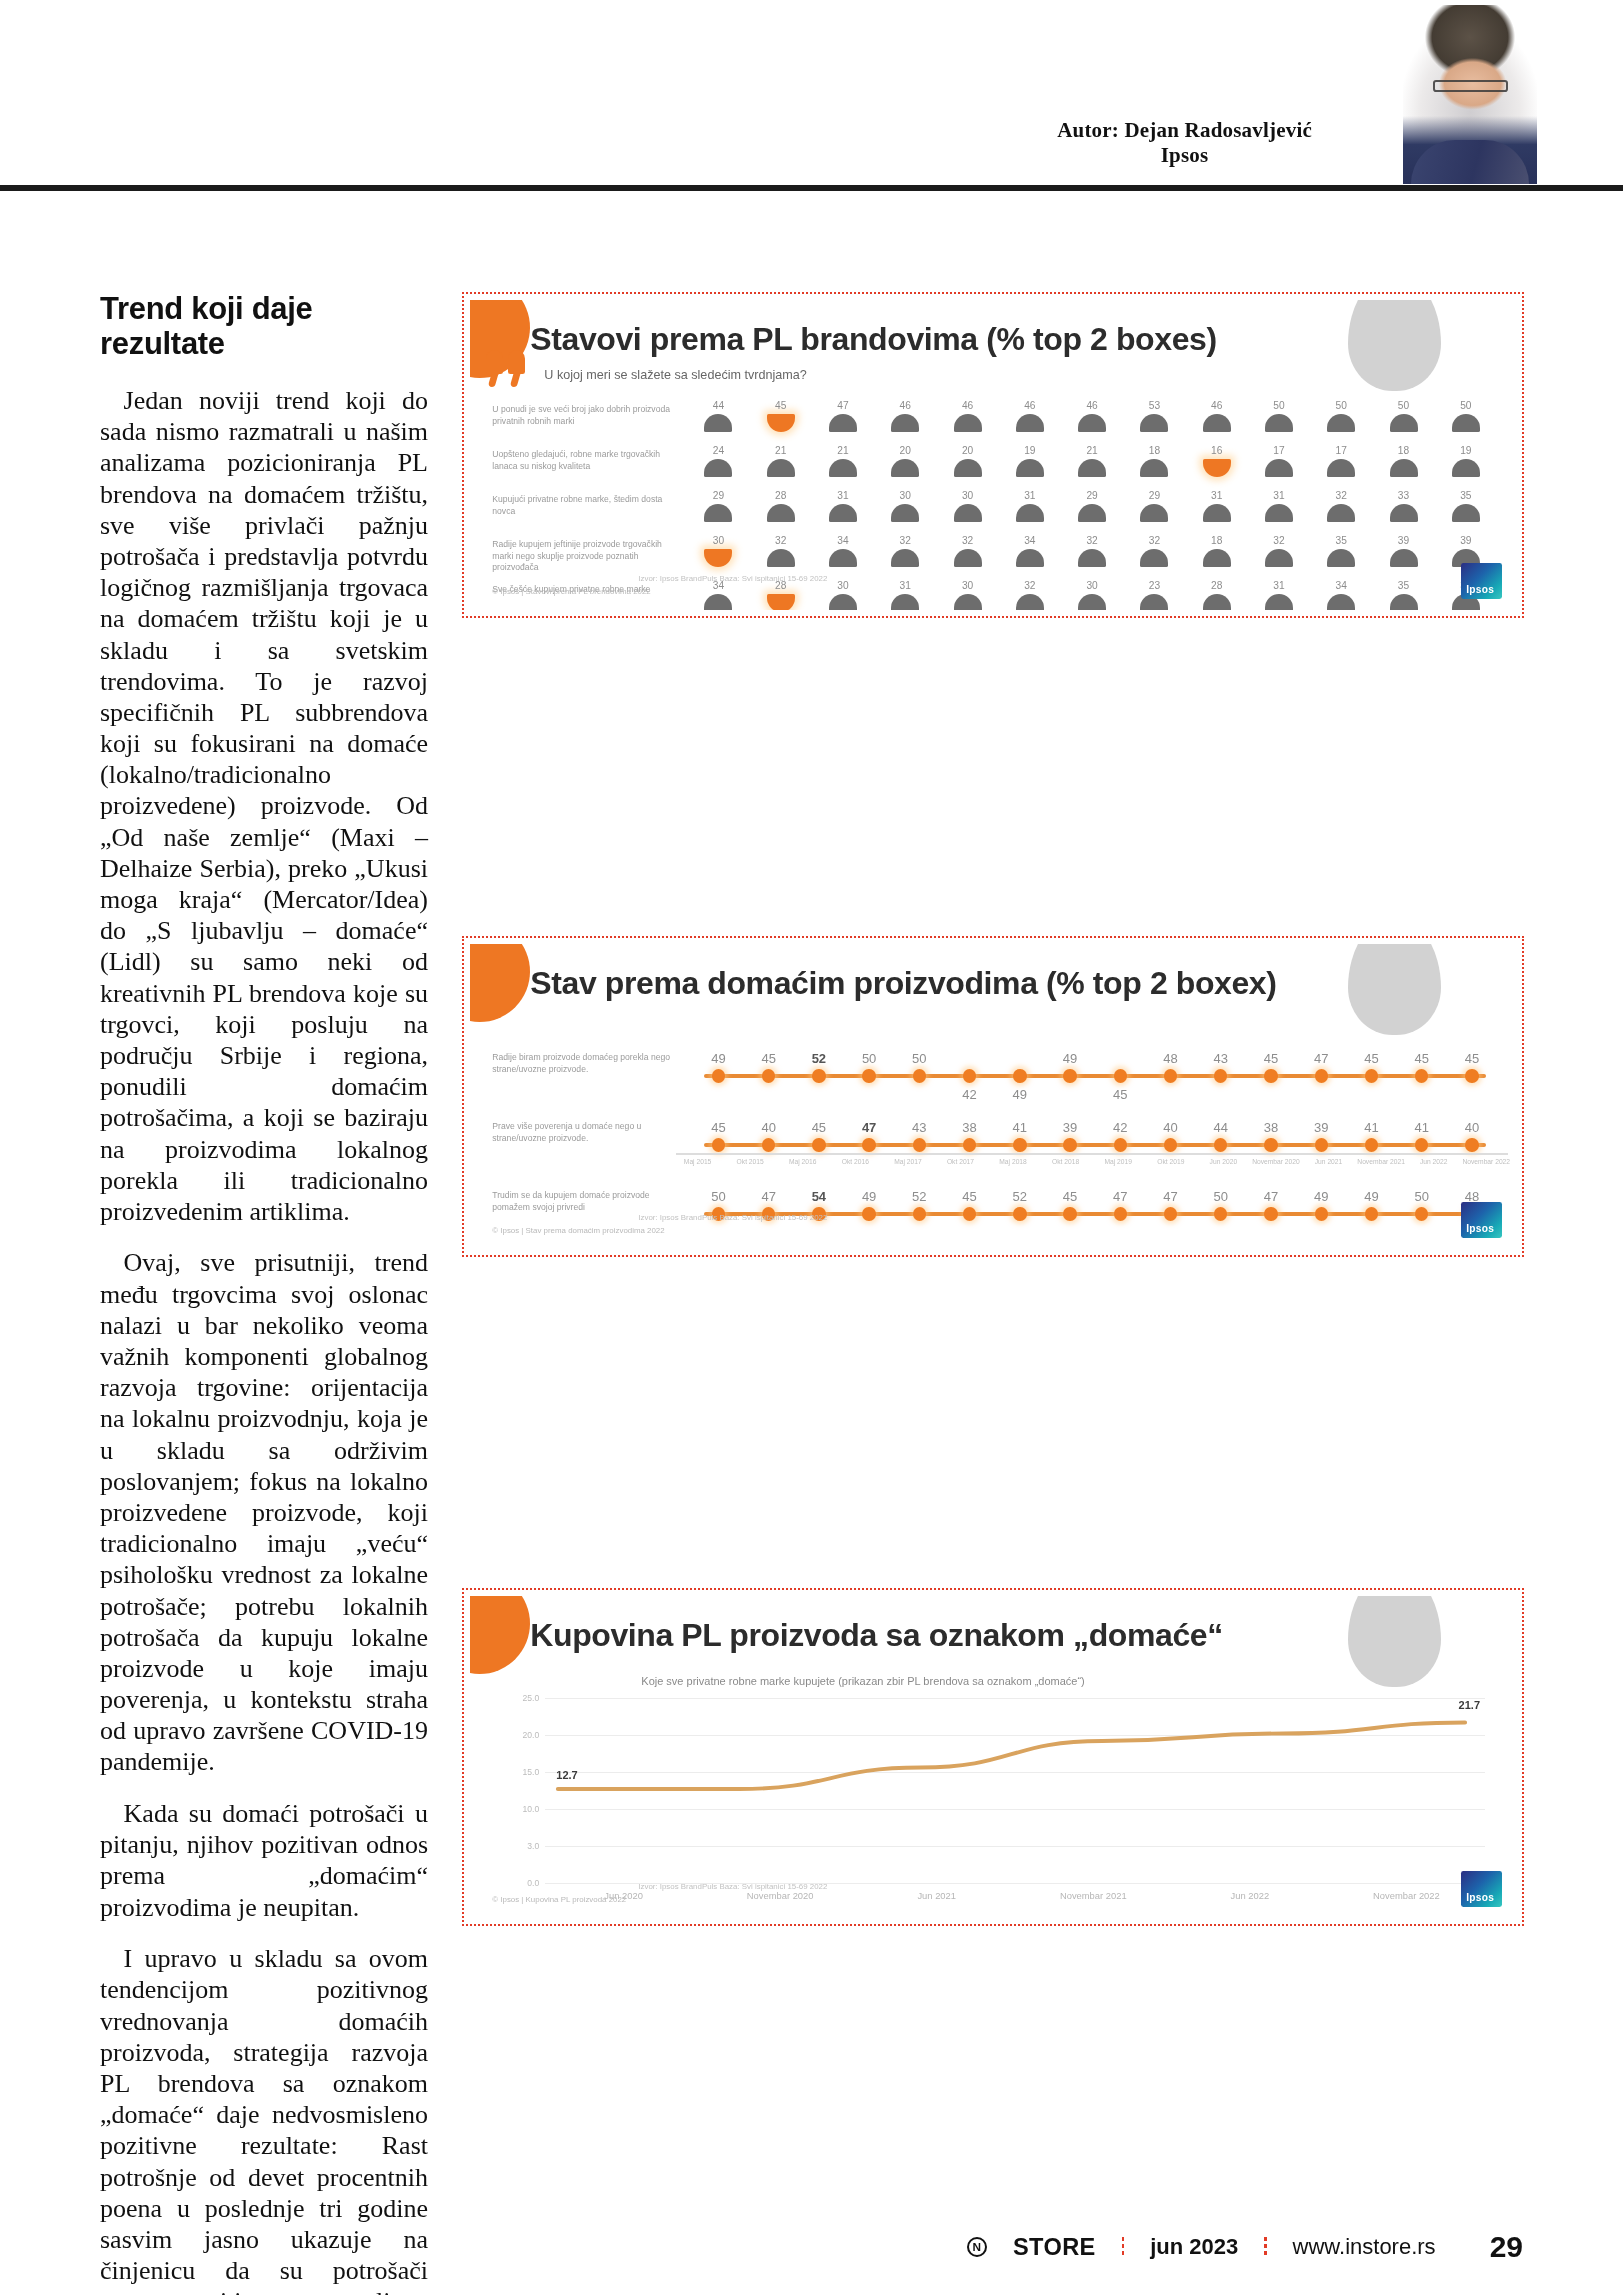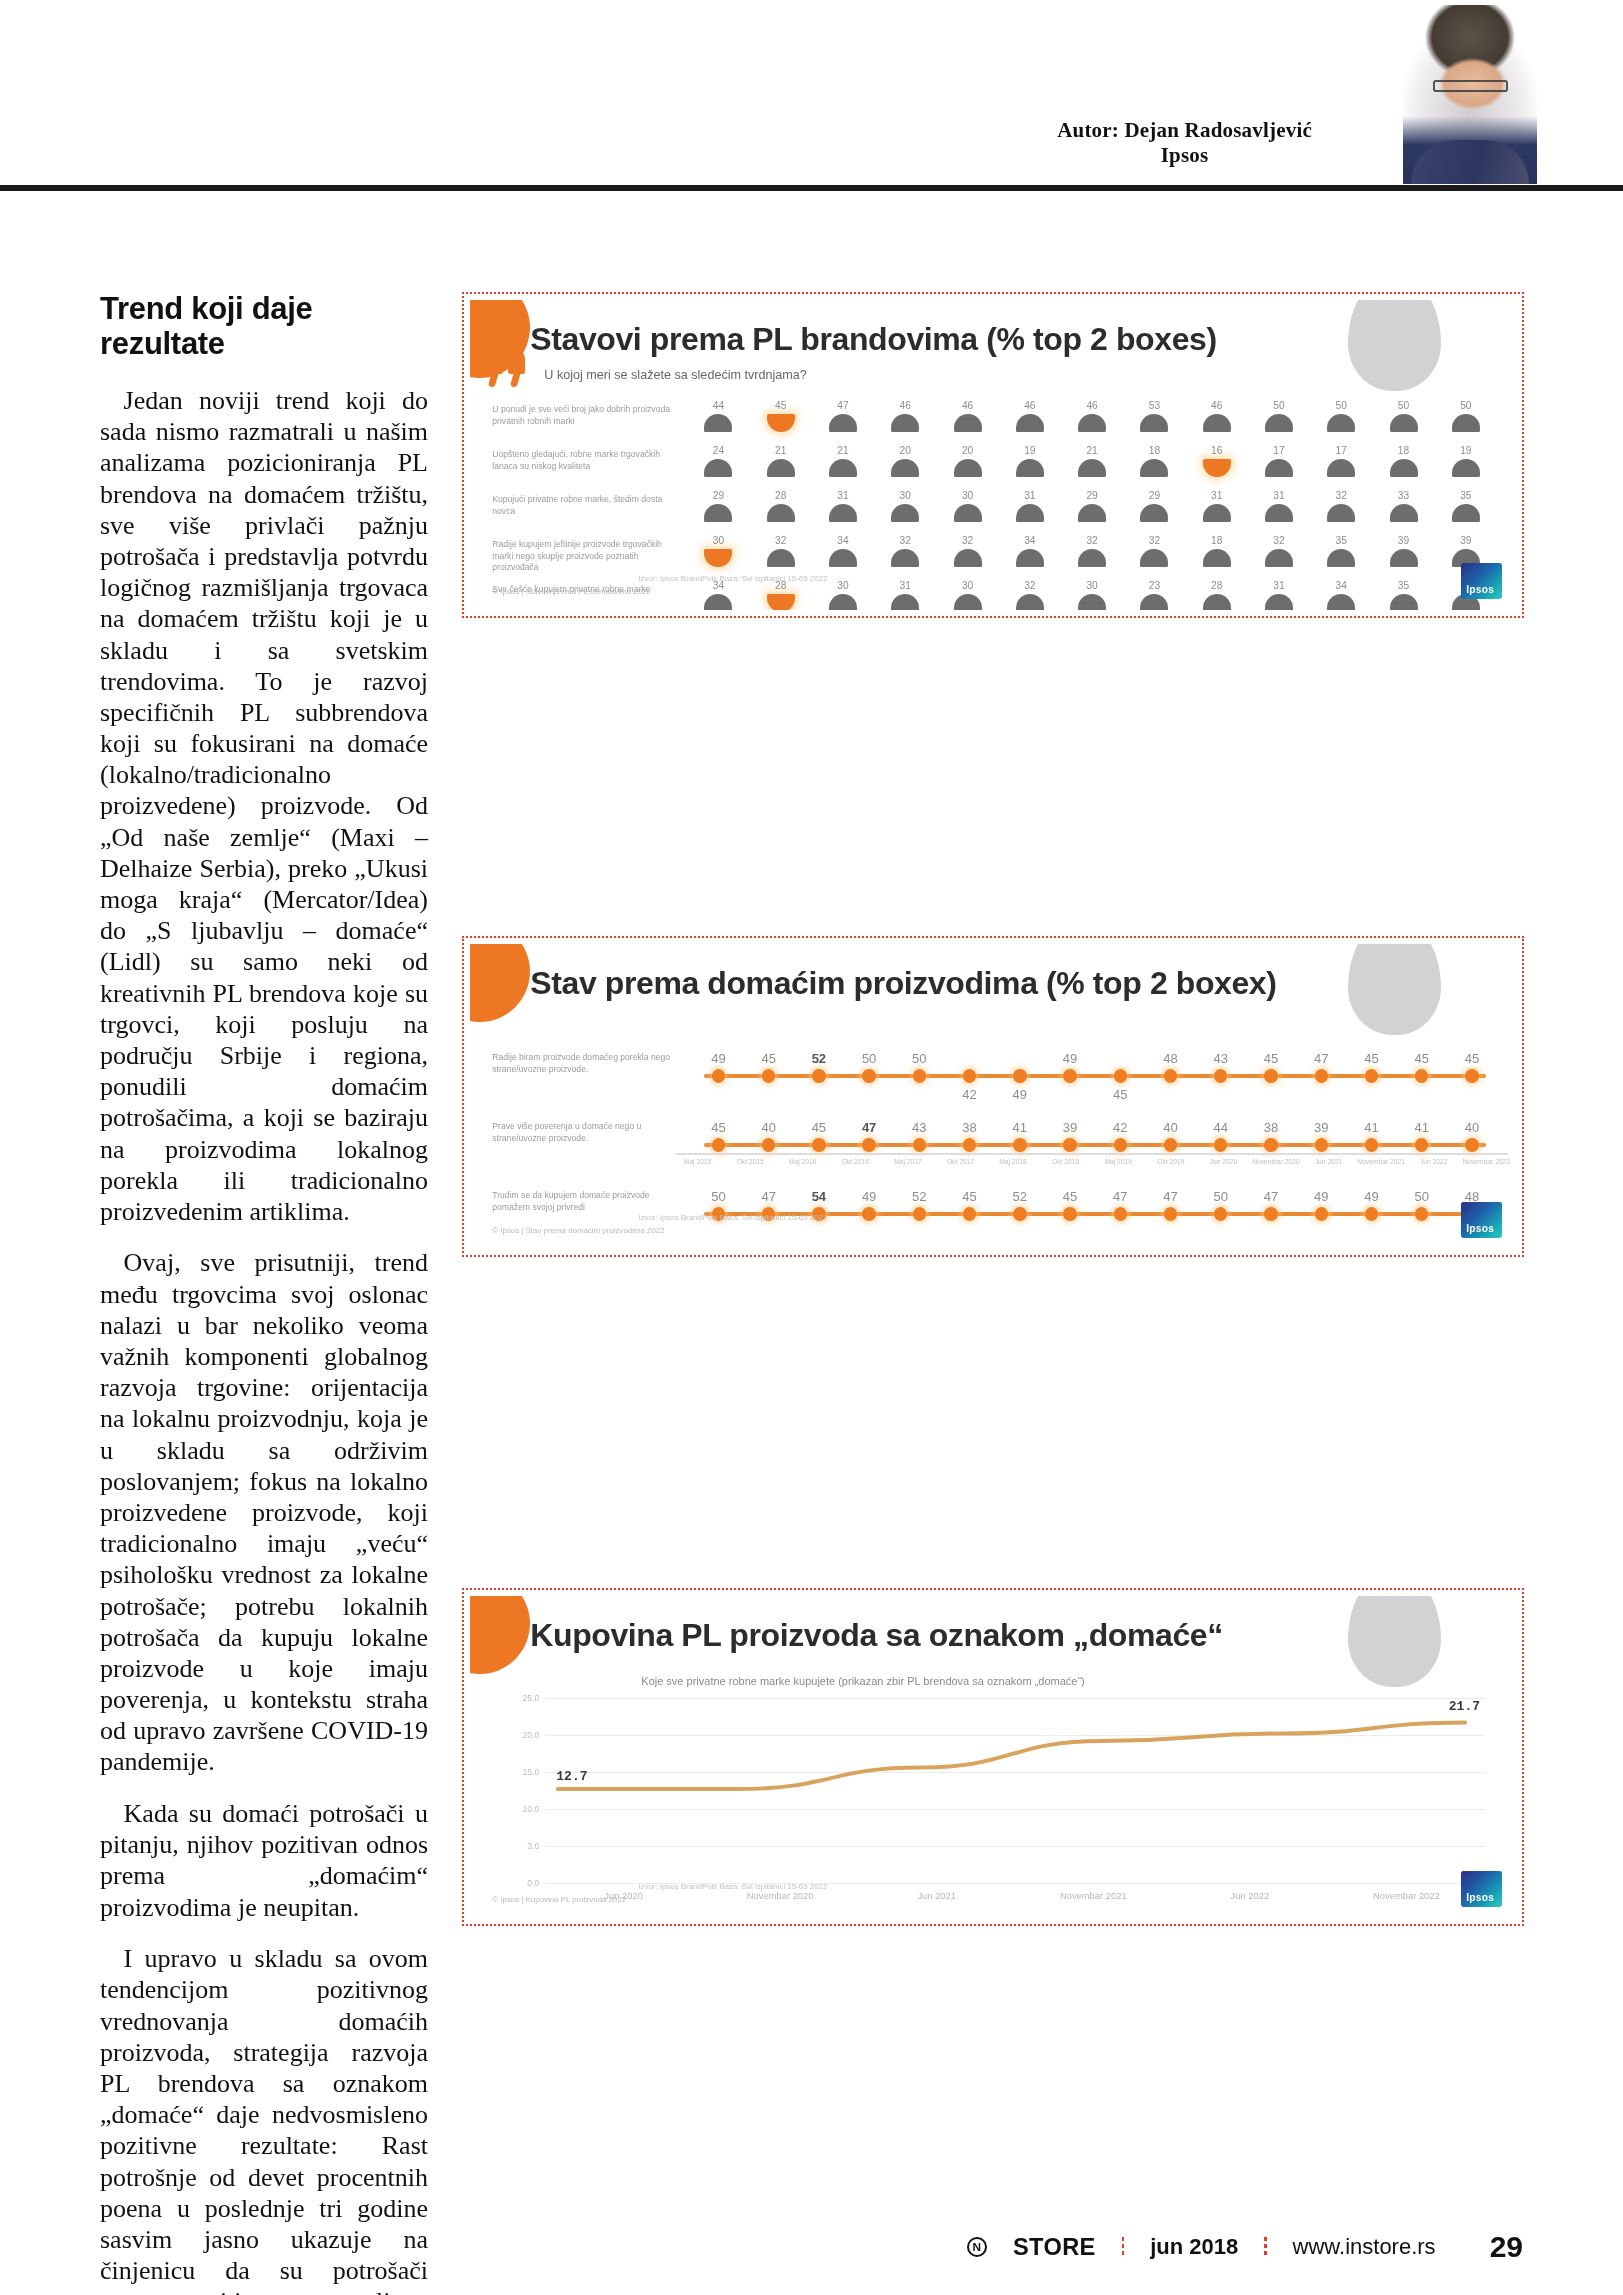--- a/index.html
+++ b/index.html
@@ -193,22 +193,22 @@
   
   #s3-plot { position:absolute; left:75px; top:102px; right:31px; height:185px; }
   .s3-grid { position:absolute; left:0; right:0; height:0.8px; background:#ececec; }
   .s3-ytick {
     position:absolute; left:-44px; width:38px; text-align:right;
     font-family:"Liberation Sans", sans-serif; font-size:8.6px; color:#bcbcbc;
     transform:translateY(-5.5px);
   }
   #s3-svg { position:absolute; left:0; top:0; width:100%; height:100%; }
   .s3-dlabel {
-    position:absolute; font-family:Liberation Mono, monospace;
-    font-size:13px; font-weight:bold; color:#3a3a3a; white-space:nowrap;
+    position:absolute; font-family:Liberation Sans, sans-serif;
+    font-size:11px; font-weight:bold; color:#3a3a3a; white-space:nowrap;
   }
   #s3-xaxis { position:absolute; left:75px; right:31px; top:294px; display:flex; }
   #s3-xaxis div {
     flex:1; text-align:center;
     font-family:"Liberation Sans", sans-serif; font-size:9.4px; color:#b6b6b6;
   }
 
   
   #footer {
     position:absolute; left:0; bottom:31px; width:1623px; height:44px;
@@ -858,19 +858,19 @@
         <span>Ipsos</span>
       </div>
   </div>
 </div>
 
 <div id="footer">
   <div id="footer-inner">
     <div id="footer-mark"></div>
     <div id="footer-store">STORE</div>
     <div class="foot-sep"></div>
-    <div id="footer-date">jun 2018</div>
+    <div id="footer-date">jun 2023</div>
     <div class="foot-sep"></div>
     <div id="footer-url">www.instore.rs</div>
     <div id="footer-page">29</div>
   </div>
 </div>
 
 
 </body></html>

